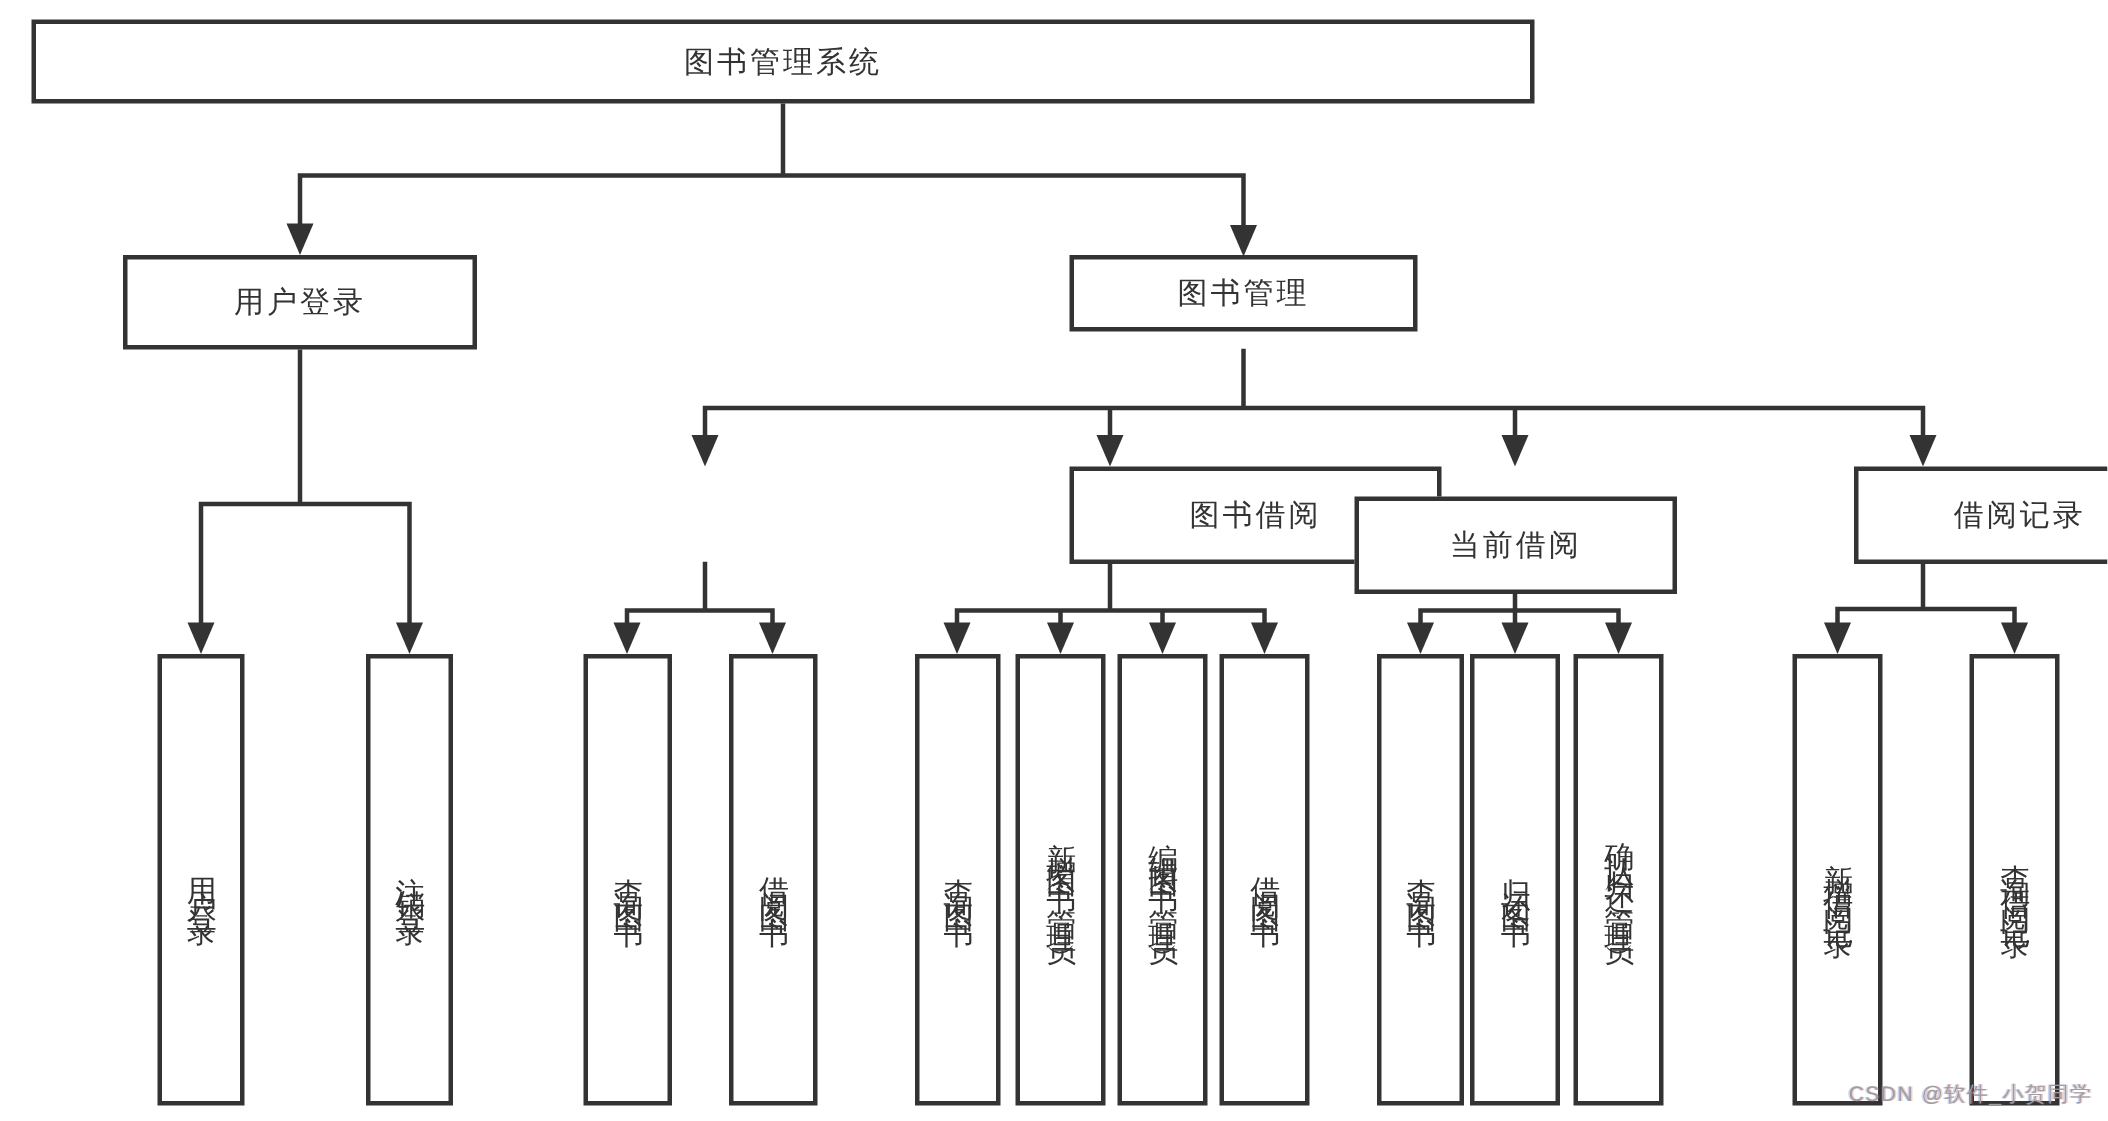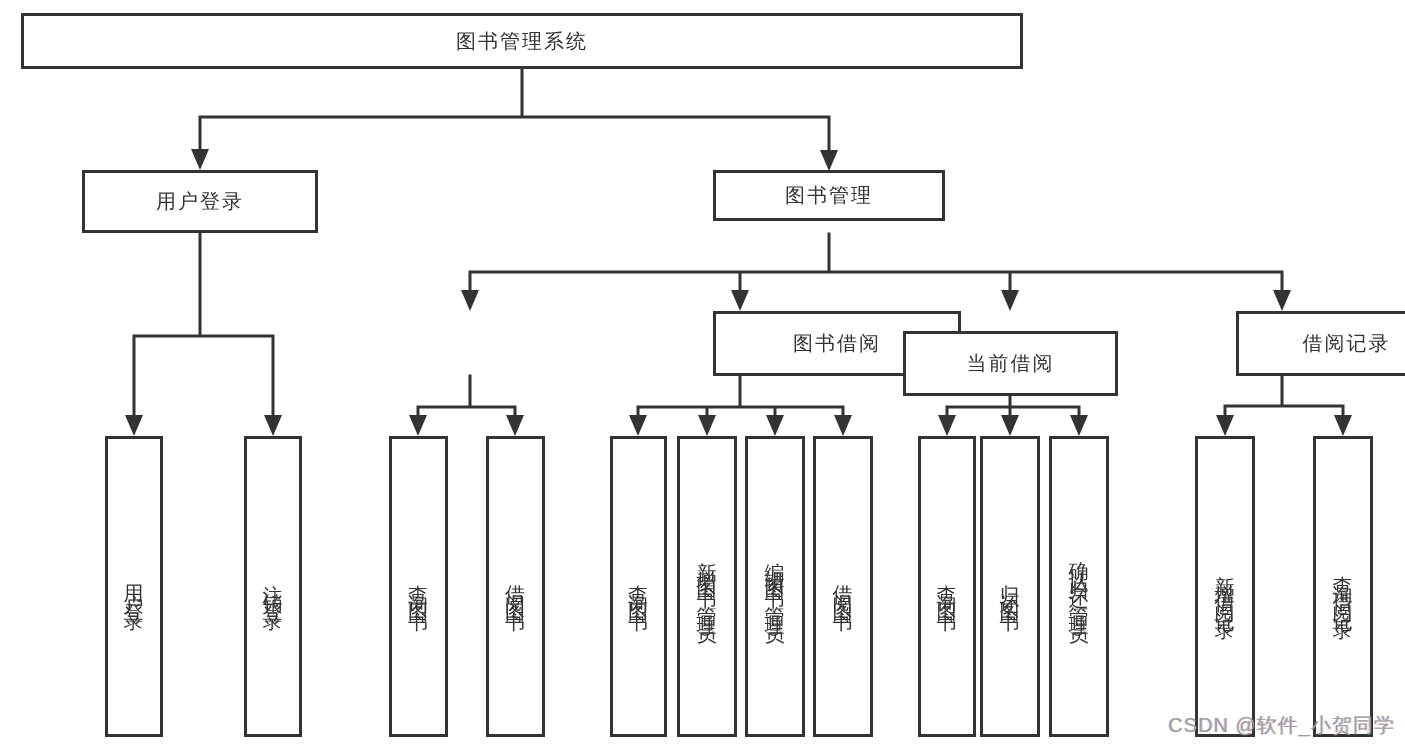--- a/index.html
+++ b/index.html
@@ -20,21 +20,21 @@
   .hbox{letter-spacing:2px;}
   .vbox .vtext{
     writing-mode:vertical-rl;
     text-orientation:mixed;
     letter-spacing:9px;
     line-height:1;
     white-space:nowrap;
   }
   .watermark{
     position:absolute;right:10px;bottom:8px;z-index:2;
-    font-size:20px;color:#9e9e9e;letter-spacing:1px;
+    font-size:14px;color:#9e9e9e;letter-spacing:1px;
     text-shadow:1px 0 0 rgba(220,90,90,0.30), -1px 0 0 rgba(90,120,220,0.30);
   }
 </style>
 </head>
 <body>
 
 <div id="canvas">
 
   <svg id="wires" viewBox="0 0 1405 747" xmlns="http://www.w3.org/2000/svg">
     <path d="M522 69V117 M200 117H829 M200 117V152 M829 117V153

